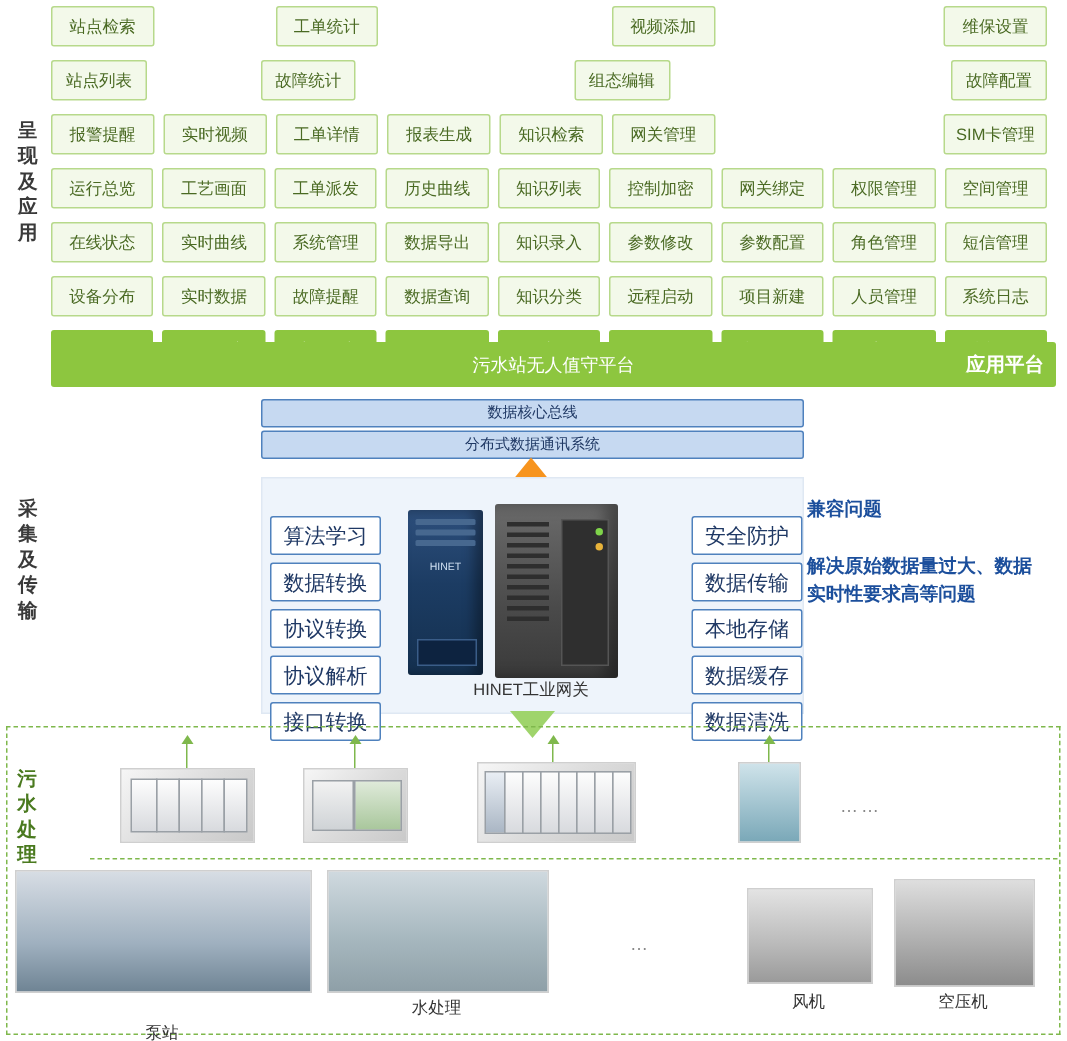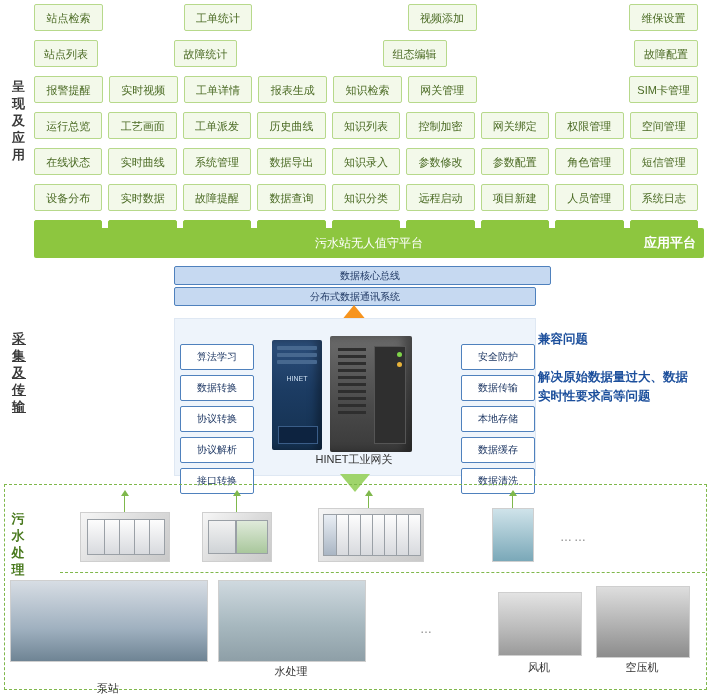--- a/index.html
+++ b/index.html
@@ -54,21 +54,21 @@
   #platform-bar .pright{
     position:absolute;right:8px;top:0;height:30px;line-height:30px;
     font-size:13px;font-weight:bold;
   }
   
   .bus{
     position:absolute;left:174px;width:360px;height:17px;line-height:17px;
     background:#c6d9f1;border:1px solid #4f81bd;
     color:#1f3864;text-align:center;font-size:10px;border-radius:2px;
   }
-  #bus-core{top:266px;padding-left:15px;}
+  #bus-core{top:266px;}
   #bus-dist{top:287px;}
   
   #orange-arrow{
     position:absolute;left:341px;top:305px;
     width:0;height:0;
     border-left:13px solid transparent;
     border-right:13px solid transparent;
     border-bottom:16px solid #f7941e;
   }
   
@@ -77,21 +77,21 @@
     background:#eef4fb;border:1px solid #dfe8f3;
   }
   #gw-caption{
     position:absolute;left:174px;top:452px;width:360px;
     text-align:center;font-size:11px;color:#333;
   }
   .chip-col{position:absolute;width:72px;}
   .chip{
     height:24px;line-height:24px;width:72px;
     border:1px solid #4f81bd;background:#fff;color:#1f3864;
-    text-align:center;font-size:10px;border-radius:2px;margin-bottom:5px;
+    text-align:center;font-size:14px;border-radius:2px;margin-bottom:5px;
   }
   #chips-left{left:180px;top:344px;}
   #chips-right{left:461px;top:344px;}
   
   .dev{position:absolute;border-radius:2px;}
   #dev-blue{
     left:272px;top:340px;width:50px;height:110px;
     background:linear-gradient(180deg,#2d4f7c 0%,#1c3c63 45%,#14304f 100%);
     box-shadow:inset -6px 0 8px rgba(0,0,0,.35);
   }
@@ -159,21 +159,21 @@
   .plc{position:absolute;}
   .plc .mod{position:absolute;top:0;bottom:0;border:1px solid #9aa0a6;background:linear-gradient(180deg,#fdfdfd,#d8dade);}
 </style>
 </head>
 <body>
 
 <div class="layer-label" style="left:6px;top:78px;width:26px;">
   <span>呈现及应用</span>
 </div>
 
-<div class="layer-label" style="left:6px;top:330px;width:26px;text-decoration:underline;">
+<div class="layer-label" style="left:6px;top:330px;width:26px;">
   <span>采集及传输</span>
 </div>
 
 <div class="layer-label" style="left:10px;top:510px;width:17px;color:#4a7a1f;">
   <span>污水处理站</span>
 </div>
 
 <div id="app-grid">
 
   <div class="grid-row">

